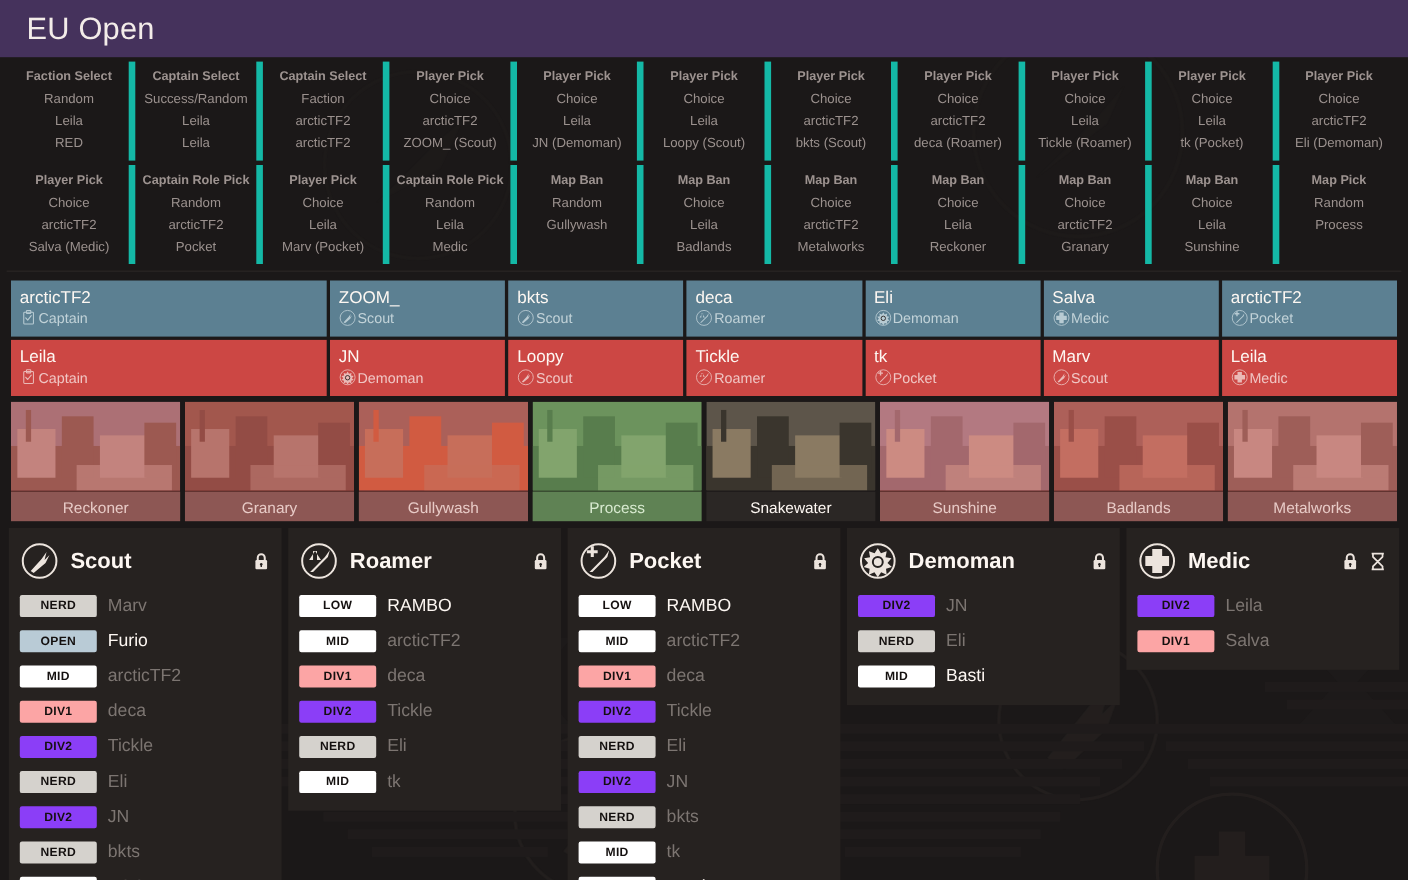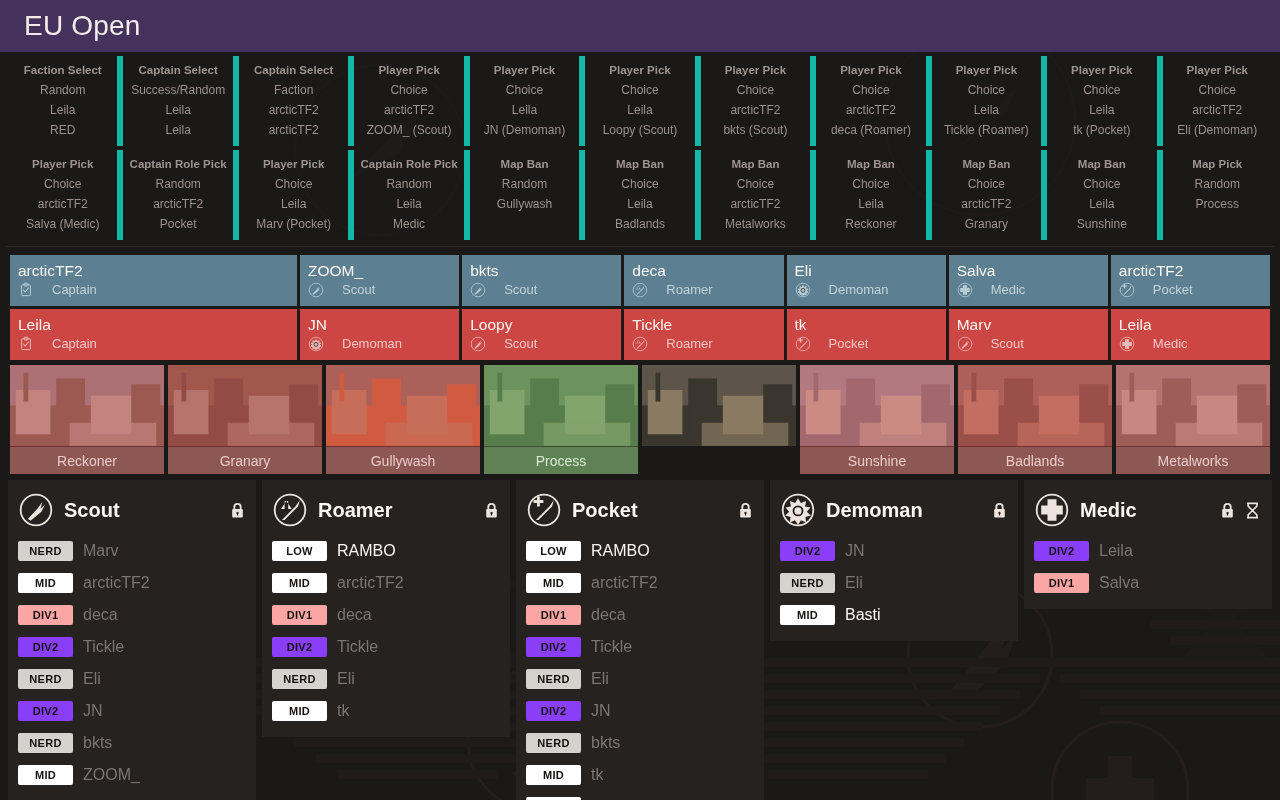--- a/index.html
+++ b/index.html
@@ -88,21 +88,21 @@
   .player-card.blu { background: #5c8092; }
   .player-card.red { background: #cc4744; }
   .pc-name {
     color: #fdf7f2;
     font-size: 15.5px;
     line-height: 19px;
     white-space: nowrap;
     overflow: hidden;
   }
   .pc-role {
-    display: flex; align-items: center; gap: 18px;
+    display: flex; align-items: flex-start; gap: 1px;
     margin-top: 1px;
   }
   .pc-role-label {
     font-size: 13px;
     line-height: 18px;
     white-space: nowrap;
   }
   .blu .pc-role-label { color: #c2d2d8; }
   .red .pc-role-label { color: #f0c6c4; }
   .pc-role svg { display: block; }
@@ -181,21 +181,21 @@
   .cc-flags svg { display: block; }
 
   .cc-list { margin-top: 3px; }
   .cc-entry {
     display: flex; align-items: center;
     gap: 10px;
     height: 32px;
   }
   .badge {
     flex: 0 0 auto;
-    width: 55px; height: 20px;
+    width: 70px; height: 20px;
     display: flex; align-items: center; justify-content: center;
     border-radius: 2px;
     font-size: 11px;
     font-weight: bold;
     letter-spacing: .3px;
     color: #14100f;
   }
   .b-nerd { background: #d5d2cd; }
   .b-open { background: #b9cbd6; }
   .b-low  { background: #ffffff; }
@@ -672,20 +672,21 @@
           <rect y="42" width="160" height="42" fill="#3a352d"></rect>
           <rect x="6" y="26" width="36" height="46" fill="#8a7a62"></rect>
           <rect x="48" y="14" width="30" height="58" fill="#3a352d"></rect>
           <rect x="84" y="32" width="44" height="40" fill="#8a7a62"></rect>
           <rect x="126" y="20" width="30" height="52" fill="#3a352d"></rect>
           <rect x="14" y="8" width="5" height="30" fill="#3a352d"></rect>
           <rect x="62" y="60" width="90" height="24" fill="#8a7a62" opacity=".7"></rect>
         </svg>
         <div class="mt-tint"></div>
       </div>
+      <div class="map-label">Snakewater</div>
     </div>
     <div class="map-tile banned">
       <div class="map-thumb">
         <svg class="mt-art" viewBox="0 0 160 84" preserveAspectRatio="none">
           <rect width="160" height="84" fill="#9aa0b4"></rect>
           <rect y="42" width="160" height="42" fill="#7b7f8f"></rect>
           <rect x="6" y="26" width="36" height="46" fill="#c9c2b6"></rect>
           <rect x="48" y="14" width="30" height="58" fill="#7b7f8f"></rect>
           <rect x="84" y="32" width="44" height="40" fill="#c9c2b6"></rect>
           <rect x="126" y="20" width="30" height="52" fill="#7b7f8f"></rect>
@@ -747,20 +748,24 @@
               <rect x="11.1" y="15.4" width="1.8" height="3.6" fill="#262220"></rect>
             </svg>
           </span>
         </span>
       </div>
       <div class="cc-list">
         <div class="cc-entry">
           <span class="badge b-nerd">NERD</span>
           <span class="cc-player">Marv</span>
         </div>
+        <div class="cc-entry available">
+          <span class="badge b-open">OPEN</span>
+          <span class="cc-player">Furio</span>
+        </div>
         <div class="cc-entry">
           <span class="badge b-mid">MID</span>
           <span class="cc-player">arcticTF2</span>
         </div>
         <div class="cc-entry">
           <span class="badge b-div1">DIV1</span>
           <span class="cc-player">deca</span>
         </div>
         <div class="cc-entry">
           <span class="badge b-div2">DIV2</span>

